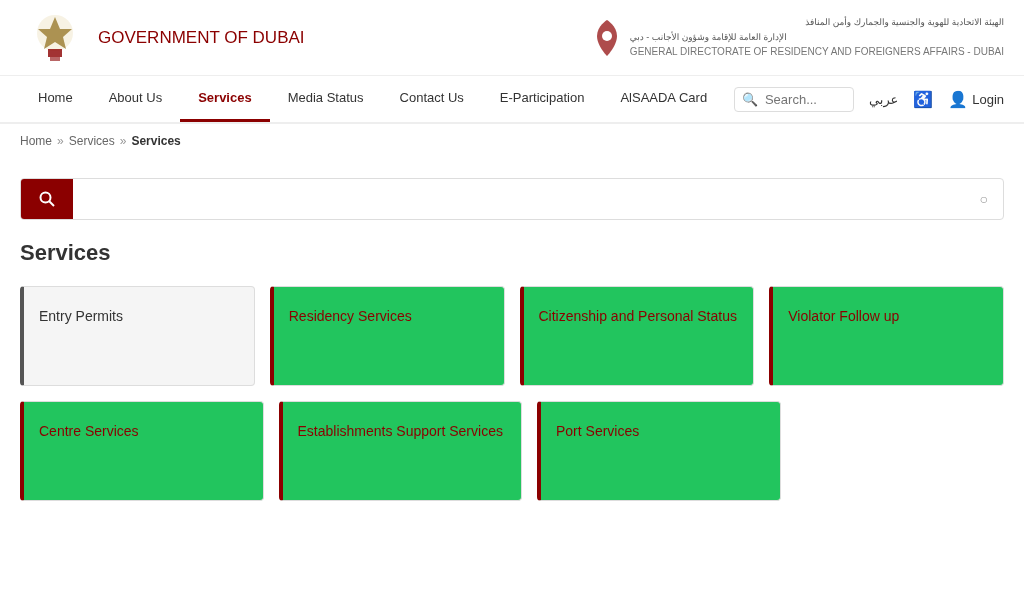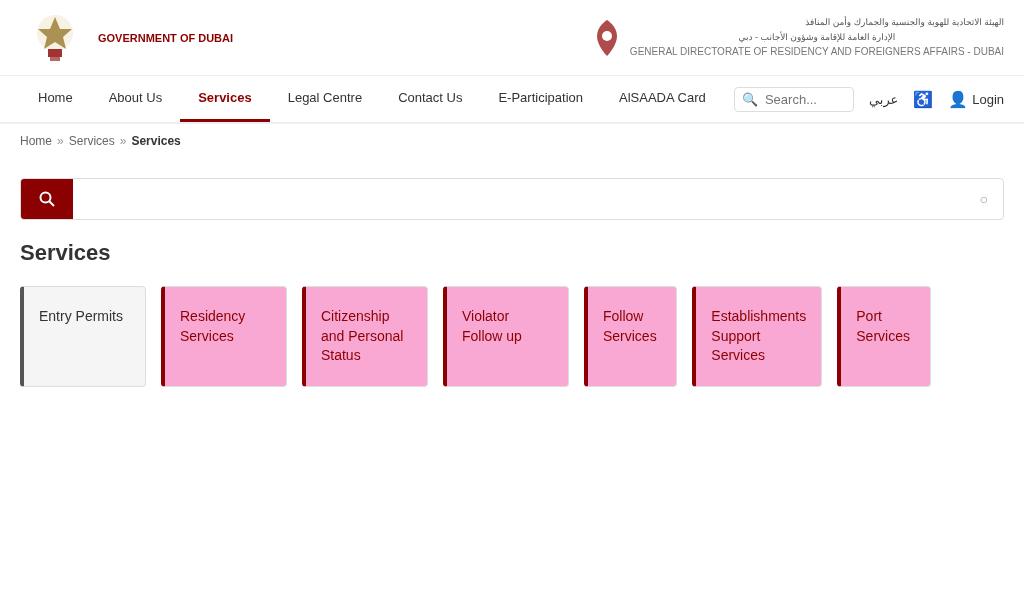--- a/index.html
+++ b/index.html
@@ -2,21 +2,21 @@
 <html><head>
   <meta charset="utf-8">
   <style>
     * { margin: 0; padding: 0; box-sizing: border-box; }
     body { font-family: Arial, sans-serif; background: #fff; color: #333; font-size: 14px; width: 1024px; min-height: 616px; overflow-x: hidden; }
 
     
     .header { display: flex; justify-content: space-between; align-items: center; padding: 10px 20px; border-bottom: 1px solid #eee; }
     .header-left { display: flex; align-items: center; gap: 8px; }
     .govt-logo { width: 70px; height: 55px; display: flex; align-items: center; justify-content: center; }
-    .govt-name { font-size: 11px; font-weight: bold; color: #8b0000; }
+    .govt-name { font-size: 17px; font-weight: normal; color: #8b0000; }
     .header-right { text-align: right; }
     .authority-text { font-size: 8px; color: #666; line-height: 1.6; direction: rtl; }
     .authority-logo { display: flex; align-items: center; gap: 8px; justify-content: flex-end; }
     .authority-icon { width: 30px; height: 40px; display: flex; align-items: center; }
 
     
     .nav { background: #fff; border-bottom: 2px solid #eee; padding: 0 20px; display: flex; align-items: center; justify-content: space-between; }
     .nav-links { display: flex; align-items: center; gap: 0; }
     .nav-item { padding: 14px 18px; font-size: 13px; color: #333; cursor: pointer; text-decoration: none; white-space: nowrap; border-bottom: 3px solid transparent; }
     .nav-item.active { color: #8b0000; border-bottom: 3px solid #8b0000; font-weight: bold; }
@@ -40,23 +40,23 @@
     .search-bar { display: flex; align-items: center; border: 1px solid #ddd; border-radius: 4px; overflow: hidden; width: 100%; }
     .search-btn { background: #8b0000; color: white; border: none; padding: 12px 18px; cursor: pointer; display: flex; align-items: center; justify-content: center; }
     .search-input-main { flex: 1; border: none; outline: none; padding: 12px 15px; font-size: 14px; color: #999; }
     .search-clear { padding: 12px 15px; color: #999; cursor: pointer; }
 
     
     .services-section { padding: 10px 20px 20px 20px; }
     .services-title { font-size: 22px; font-weight: bold; color: #333; margin-bottom: 20px; }
 
     
-    .cards-grid { display: flex; flex-direction: row; gap: 15px; }
+    .cards-grid { display: flex; flex-direction: column; gap: 15px; }
     .cards-row { display: flex; gap: 15px; }
-    .service-card { flex: 1; border: 1px solid #ddd; border-radius: 4px; border-left: 4px solid #8b0000; padding: 20px 15px; cursor: pointer; min-height: 100px; display: flex; align-items: flex-start; background: #f9a8d4; transition: box-shadow 0.2s; }
+    .service-card { flex: 1; border: 1px solid #ddd; border-radius: 4px; border-left: 4px solid #8b0000; padding: 20px 15px; cursor: pointer; min-height: 100px; display: flex; align-items: flex-start; background: #22c55e; transition: box-shadow 0.2s; }
     .service-card.entry-permits { background: #f5f5f5; border-left: 4px solid #555; }
     .service-card-title { font-size: 14px; color: #8b0000; font-weight: 500; line-height: 1.4; }
     .service-card.entry-permits .service-card-title { color: #333; }
 
     
     .dubai-logo-svg { display: block; }
   </style>
 </head>
 <body>
 
@@ -79,33 +79,33 @@
   <div class="header-right">
     <div class="authority-logo">
       <div class="authority-icon">
         <svg width="30" height="40" viewBox="0 0 30 40">
           <path d="M15,2 C15,2 5,8 5,18 C5,28 15,38 15,38 C15,38 25,28 25,18 C25,8 15,2 15,2 Z" fill="#8b0000" opacity="0.7"></path>
           <circle cx="15" cy="18" r="5" fill="white"></circle>
         </svg>
       </div>
       <div>
         <div class="authority-text" style="font-size:9px;color:#555;text-align:right;">الهيئة الاتحادية للهوية والجنسية والجمارك وأمن المنافذ</div>
-        <div class="authority-text" style="font-size:9px;color:#555;text-align:center;">الإدارة العامة للإقامة وشؤون الأجانب - دبي</div>
+        <div class="authority-text" style="font-size:9px;color:#555;text-align:left;">الإدارة العامة للإقامة وشؤون الأجانب - دبي</div>
         <div class="authority-text" style="font-size:10px;color:#777;text-align:right;">GENERAL DIRECTORATE OF RESIDENCY AND FOREIGNERS AFFAIRS - DUBAI</div>
       </div>
     </div>
   </div>
 </div>
 
 <div class="nav">
   <div class="nav-links">
     <a class="nav-item">Home</a>
     <a class="nav-item">About Us</a>
     <a class="nav-item active">Services</a>
-    <a class="nav-item">Legal Centre</a>
+    <a class="nav-item">Media Status</a>
     <a class="nav-item">Contact Us</a>
     <a class="nav-item">E-Participation</a>
     <a class="nav-item">AlSAADA Card</a>
   </div>
   <div class="nav-right">
     <div class="search-box">
       <span class="search-icon-nav">🔍</span>
       <input type="text" class="search-input-nav" placeholder="Search..." style="">
     </div>
     <span class="arabic-text">عربي</span>
@@ -153,21 +153,21 @@
       <div class="service-card">
         <span class="service-card-title">Citizenship and Personal Status</span>
       </div>
       <div class="service-card">
         <span class="service-card-title">Violator Follow up</span>
       </div>
     </div>
 
     <div class="cards-row">
       <div class="service-card">
-        <span class="service-card-title">Follow Services</span>
+        <span class="service-card-title">Centre Services</span>
       </div>
       <div class="service-card">
         <span class="service-card-title">Establishments Support Services</span>
       </div>
       <div class="service-card">
         <span class="service-card-title">Port Services</span>
       </div>
 
       <div style="flex:1;"></div>
     </div>

